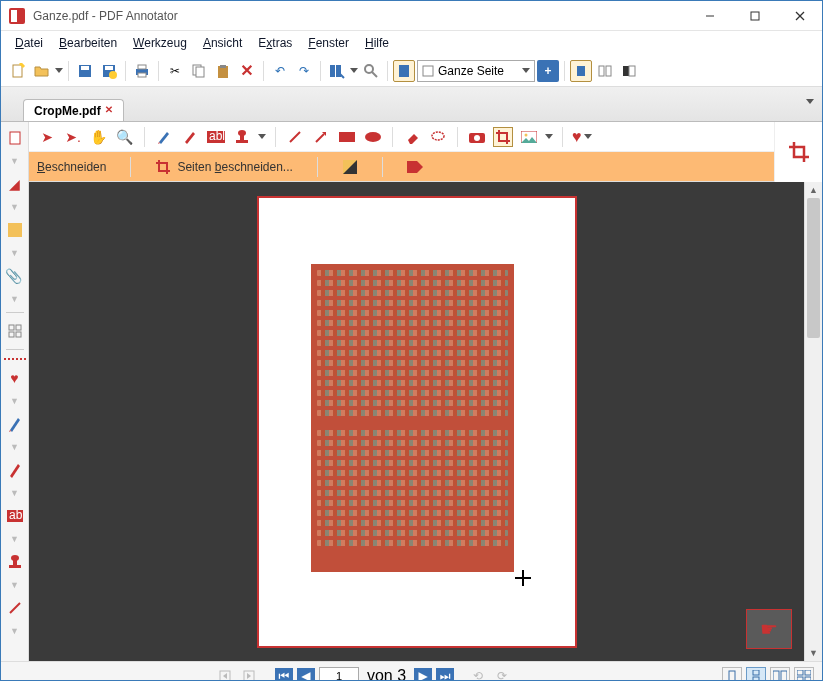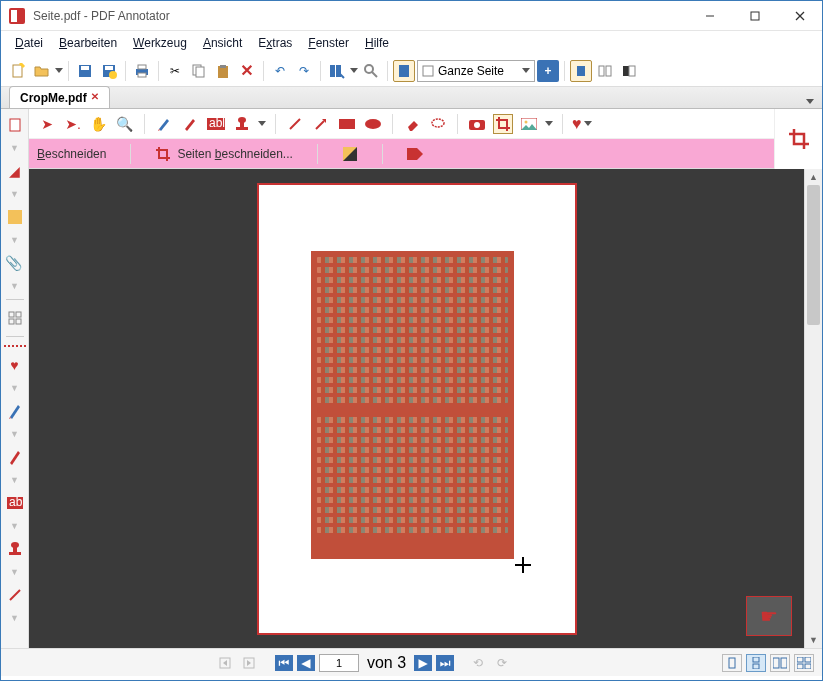--- a/index.html
+++ b/index.html
@@ -22,21 +22,21 @@
 .toolbar { height: 32px; background: #fff; display: flex; align-items: center; padding: 0 6px; gap: 2px; border-bottom: 1px solid #ddd; }
 .tb-btn { width: 22px; height: 22px; display: flex; align-items: center; justify-content: center; border-radius: 2px; position: relative; }
 .tb-btn.blue { color: #2a6fb5; }
 .tb-sep { width: 1px; height: 20px; background: #ddd; margin: 0 3px; }
 .zoom-select { height: 22px; border: 1px solid #aaa; display: flex; align-items: center; padding: 8px 4px; background: #fff; gap: 4px; }
 .zoom-text { min-width: 80px; font-size: 12px; }
 .zd { display:inline-block; width:0;height:0;border-left:4px solid transparent;border-right:4px solid transparent;border-top:5px solid #555; }
 .tb-btn.active { border: 1px solid #b38f3f; background: #fff3d6; }
 
 
-.tabstrip { height: 22px; background: linear-gradient(#f0f0f0,#e4e4e4); display: flex; align-items: flex-end; padding: 0 8px; border-bottom: 1px solid #bbb; position: relative; }
+.tabstrip { height: 35px; background: linear-gradient(#f0f0f0,#e4e4e4); display: flex; align-items: flex-end; padding: 0 22px; border-bottom: 1px solid #bbb; position: relative; }
 .doc-tab { height: 22px; background: #fff; border: 1px solid #bbb; border-bottom: none; border-radius: 4px 4px 0 0; padding: 0 22px 0 10px; display: flex; align-items: center; font-weight: bold; position: relative; }
 .doc-tab .tab-close { position: absolute; right: 6px; top: 4px; width: 12px; height: 12px; color: #c83232; font-size: 10px; }
 .tabstrip .list-drop { position: absolute; right: 4px; top: 6px; width: 16px; height: 16px; display:flex; align-items:center; justify-content:center; }
 
 
 .main { display: flex; height: calc(100% - 30px - 24px - 32px - 26px - 28px); }
 
 
 .left-sidebar { width: 28px; background: #f5f5f5; border-right: 1px solid #ddd; display: flex; flex-direction: column; align-items: center; padding-top: 6px; gap: 8px; }
 .ls-icon { width: 20px; height: 20px; display: flex; align-items: center; justify-content: center; font-size: 14px; }
@@ -45,21 +45,21 @@
 
 
 .content-col { flex: 1; display: flex; flex-direction: column; }
 
 
 .ann-toolbar { height: 30px; background: #fff; border-bottom: 1px solid #eee; display: flex; align-items: center; padding: 0 8px; gap: 6px; }
 .atb-btn { width: 20px; height: 20px; display: flex; align-items: center; justify-content: center; color: #c83232; font-size: 14px; }
 .fav-dd { display:flex; align-items:center; gap:2px; }
 
 
-.crop-bar { height: 30px; background: #f9a8d4; border-bottom: 1px solid #ddd; display: flex; align-items: center; padding: 0 8px; gap: 24px; color: #333; }
+.crop-bar { height: 30px; background: #fdba74; border-bottom: 1px solid #ddd; display: flex; align-items: center; padding: 0 8px; gap: 24px; color: #333; }
 .crop-bar .cb-item { display: flex; align-items: center; gap: 6px; }
 .cb-icon { width: 16px; height: 16px; display:flex; align-items:center; justify-content:center; color:#c83232; }
 .cb-sep { width: 1px; height: 20px; background: #ddd; }
 
 
 .right-crop-ind { width: 48px; background: #fff; border-left: 1px solid #eee; display:flex; align-items:flex-start; justify-content:center; padding-top:20px; position:relative; }
 .crop-big { color: #c83232; font-size: 20px; }
 .right-crop-ind::before { content:''; position:absolute; left:0; top:8px; bottom:8px; width:0; }
 
 
@@ -89,21 +89,21 @@
 .sb-view-btn { width:20px; height:18px; border:1px solid #bbb; display:flex; align-items:center; justify-content:center; color:#3a6fa8; font-size:11px; }
 .sb-view-btn.active { background:#d6e8f7; border-color:#6a9bc8; }
 
 svg { pointer-events: none; }
 </style>
 </head>
 <body>
 
 <div class="titlebar">
   <div class="app-icon"></div>
-  <div class="title-text">Seite.pdf - PDF Annotator</div>
+  <div class="title-text">Ganze.pdf - PDF Annotator</div>
   <div class="win-controls">
     <div class="win-btn">
         <svg width="10" height="10">
           <line x1="1" y1="5" x2="9" y2="5" stroke="#333" stroke-width="1"></line>
         </svg>
       </div>
     <div class="win-btn">
         <svg width="10" height="10">
           <rect x="1" y="1" width="8" height="8" fill="none" stroke="#333" stroke-width="1"></rect>
         </svg>

